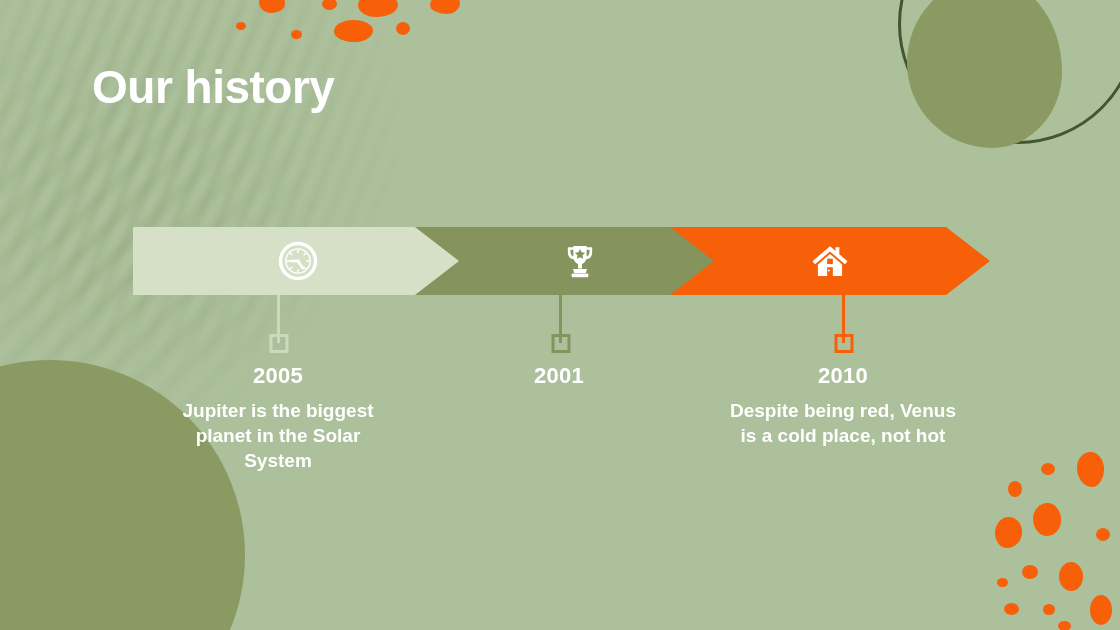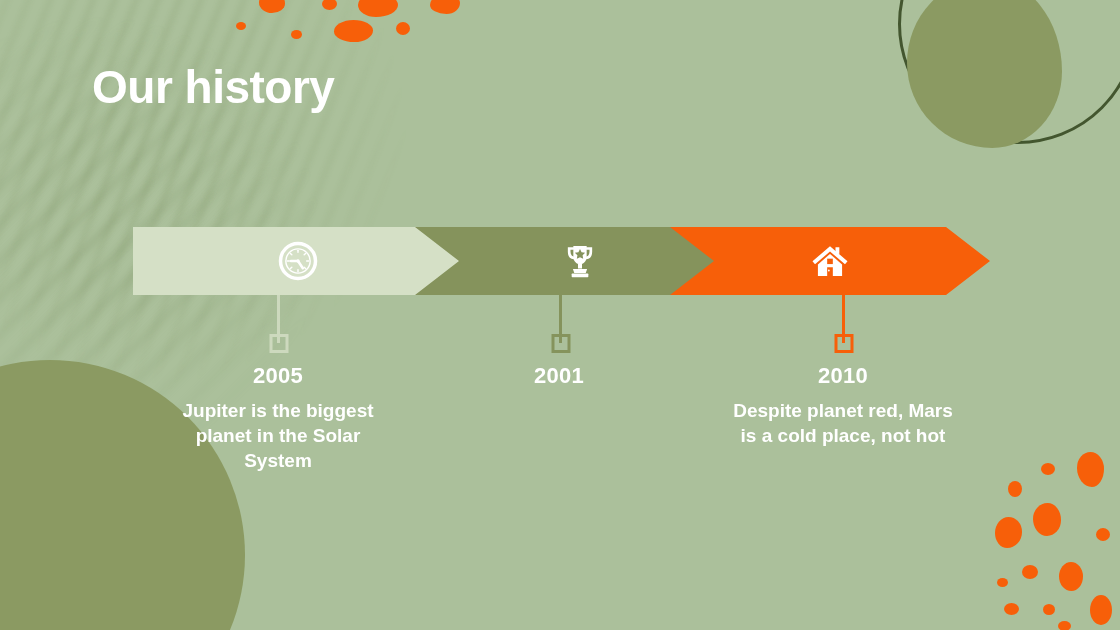--- a/index.html
+++ b/index.html
@@ -206,17 +206,17 @@
       <div class="item-year">2005</div>
       <div class="item-desc">Jupiter is the biggest planet in the Solar System</div>
     </div>
 
     <div class="item-block" id="block-2">
       <div class="item-year">2001</div>
     </div>
 
     <div class="item-block" id="block-3">
       <div class="item-year">2010</div>
-      <div class="item-desc">Despite planet red, Mars is a cold place, not hot</div>
+      <div class="item-desc">Despite being red, Venus is a cold place, not hot</div>
     </div>
 
   </div>
 </div>
 
 </body></html>

